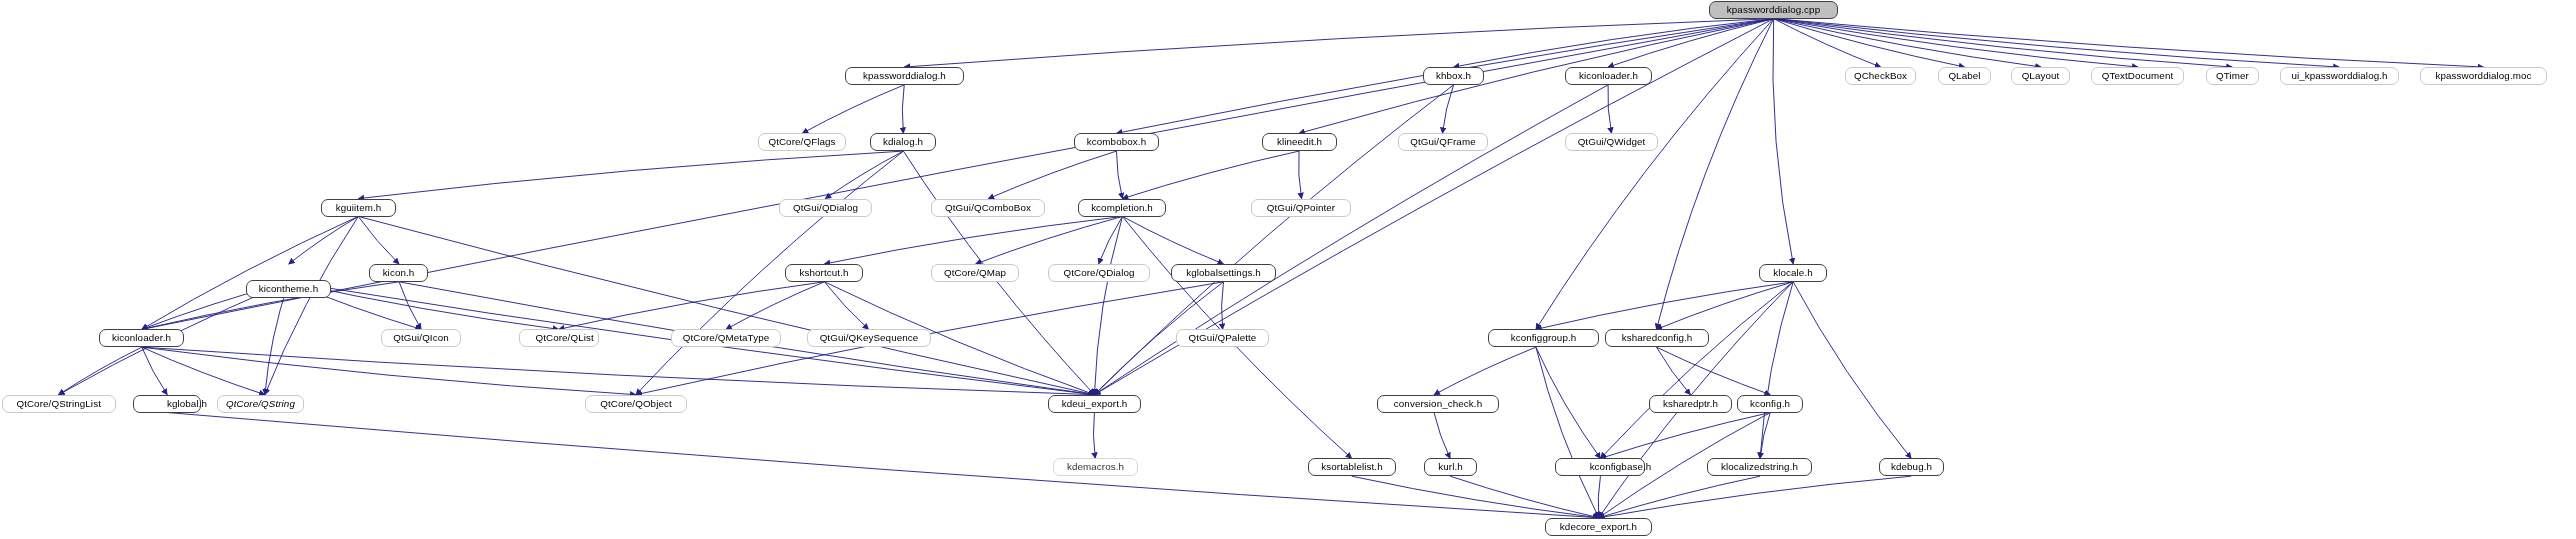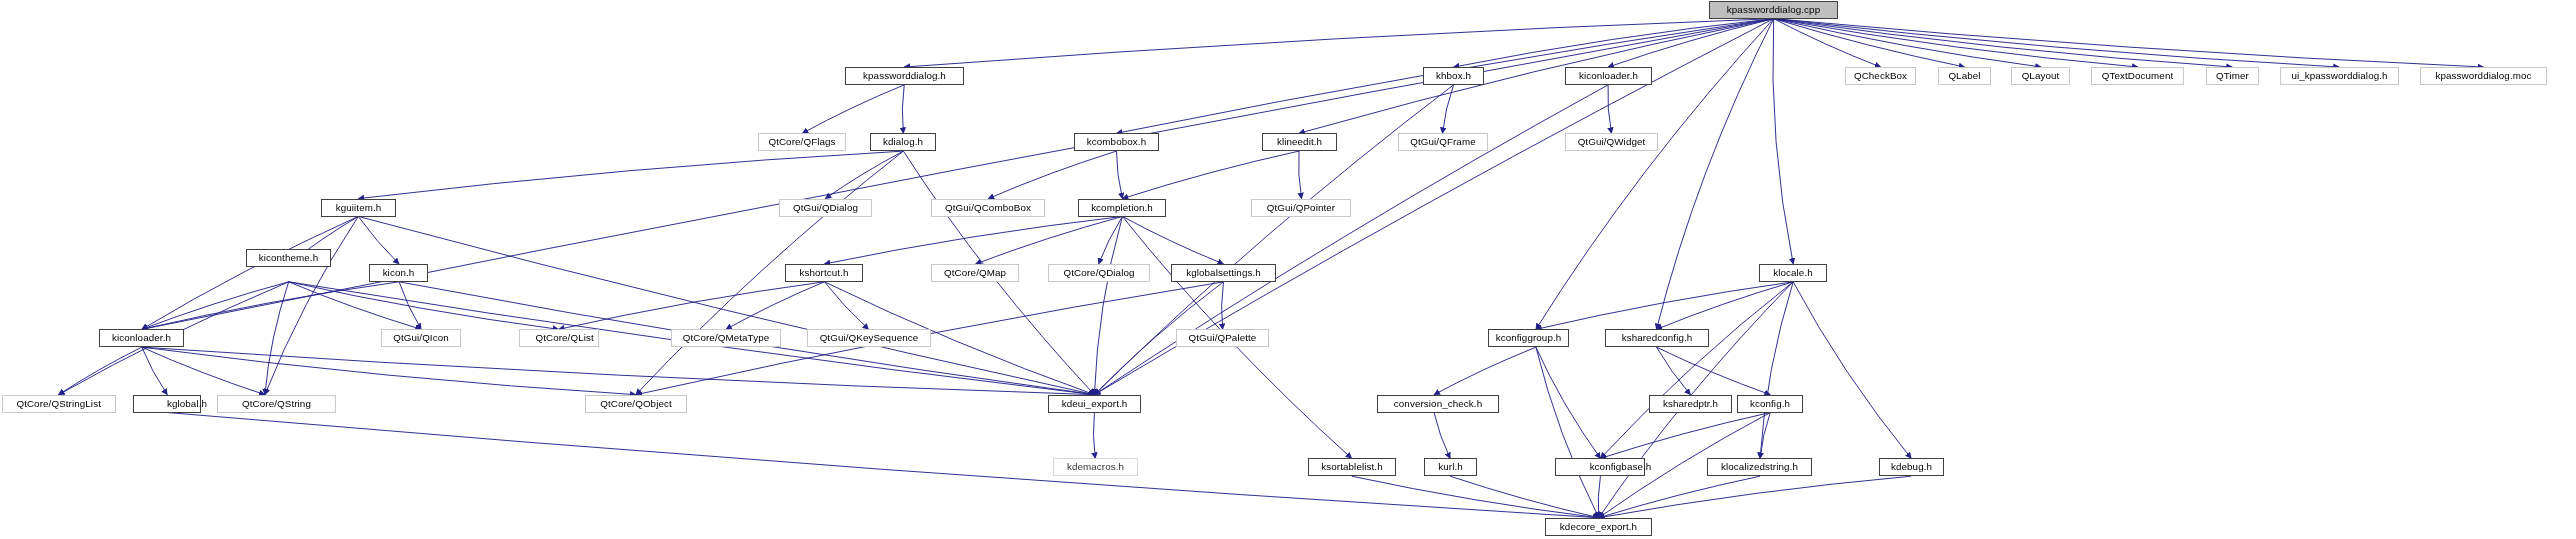--- a/index.html
+++ b/index.html
@@ -21,20 +21,21 @@
   .node{
     position:absolute;
     box-sizing:border-box;
     display:flex;
     align-items:center;
     justify-content:center;
     height:18px;
     background:#ffffff;
     white-space:nowrap;
     line-height:1;
+    border-radius:7px;
   }
   .node .node-label{
     font-size:9.8px;
     color:#000000;
     letter-spacing:0.1px;
     padding:0 4.2px;
   }
   
   .node.internal{ border:0.8px solid #404040; }
   
@@ -203,21 +204,21 @@
       </div>
       <div class="node external" style="left: 931px; top: 199px; width: 114px;">
         <span class="node-label">QtGui/QComboBox</span>
       </div>
       <div class="node internal" style="left: 1078px; top: 199px; width: 88px;">
         <span class="node-label">kcompletion.h</span>
       </div>
       <div class="node external" style="left: 1251px; top: 199px; width: 100px;">
         <span class="node-label">QtGui/QPointer</span>
       </div>
-      <div class="node internal" style="left: 246px; top: 249px; width: 85px;">
+      <div class="node internal" style="left: 246px; top: 280px; width: 85px;">
         <span class="node-label">kicontheme.h</span>
       </div>
       <div class="node internal" style="left: 369px; top: 264px; width: 59px;">
         <span class="node-label">kicon.h</span>
       </div>
       <div class="node internal" style="left: 785px; top: 264px; width: 78px;">
         <span class="node-label">kshortcut.h</span>
       </div>
       <div class="node external" style="left: 931px; top: 264px; width: 88px;">
         <span class="node-label">QtCore/QMap</span>
@@ -242,33 +243,33 @@
       </div>
       <div class="node external" style="left: 671px; top: 329px; width: 110px;">
         <span class="node-label">QtCore/QMetaType</span>
       </div>
       <div class="node external" style="left: 807px; top: 329px; width: 124px;">
         <span class="node-label">QtGui/QKeySequence</span>
       </div>
       <div class="node external" style="left: 1176px; top: 329px; width: 93px;">
         <span class="node-label">QtGui/QPalette</span>
       </div>
-      <div class="node internal" style="left: 1488px; top: 329px; width: 81px;">
+      <div class="node internal" style="left: 1488px; top: 329px; width: 111px;">
         <span class="node-label">kconfiggroup.h</span>
       </div>
       <div class="node internal" style="left: 1605px; top: 329px; width: 104px;">
         <span class="node-label">ksharedconfig.h</span>
       </div>
       <div class="node external" style="left: 1.7px; top: 395px; width: 114px;">
         <span class="node-label">QtCore/QStringList</span>
       </div>
       <div class="node internal" style="left: 133px; top: 395px; width: 68px; padding-left: 40px;">
         <span class="node-label">kglobal.h</span>
       </div>
-      <div class="node external" style="left: 217px; top: 395px; width: 119px;">
+      <div class="node external" style="left: 217px; top: 395px; width: 87px; font-style: italic;">
         <span class="node-label">QtCore/QString</span>
       </div>
       <div class="node external" style="left: 585px; top: 395px; width: 102px;">
         <span class="node-label">QtCore/QObject</span>
       </div>
       <div class="node internal" style="left: 1048px; top: 395px; width: 93px;">
         <span class="node-label">kdeui_export.h</span>
       </div>
       <div class="node internal" style="left: 1377px; top: 395px; width: 122px;">
         <span class="node-label">conversion_check.h</span>

